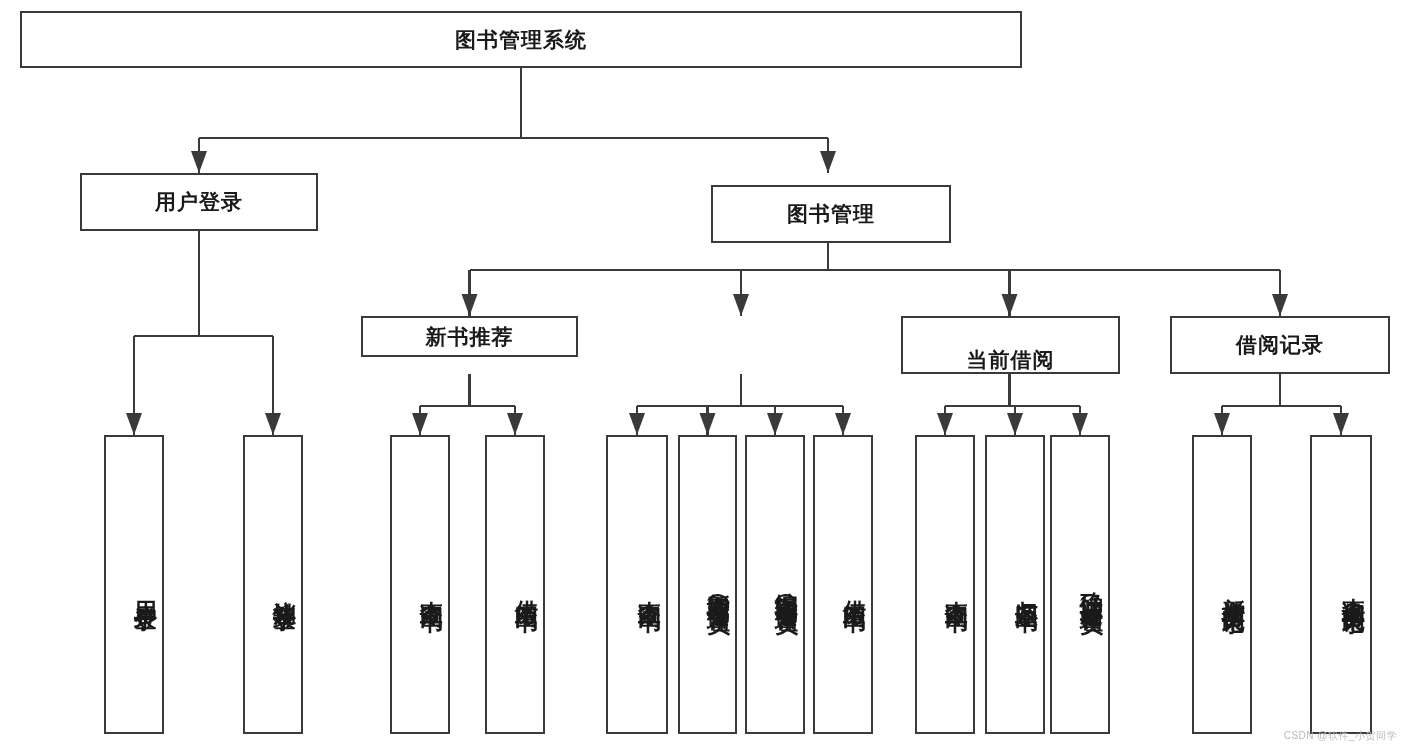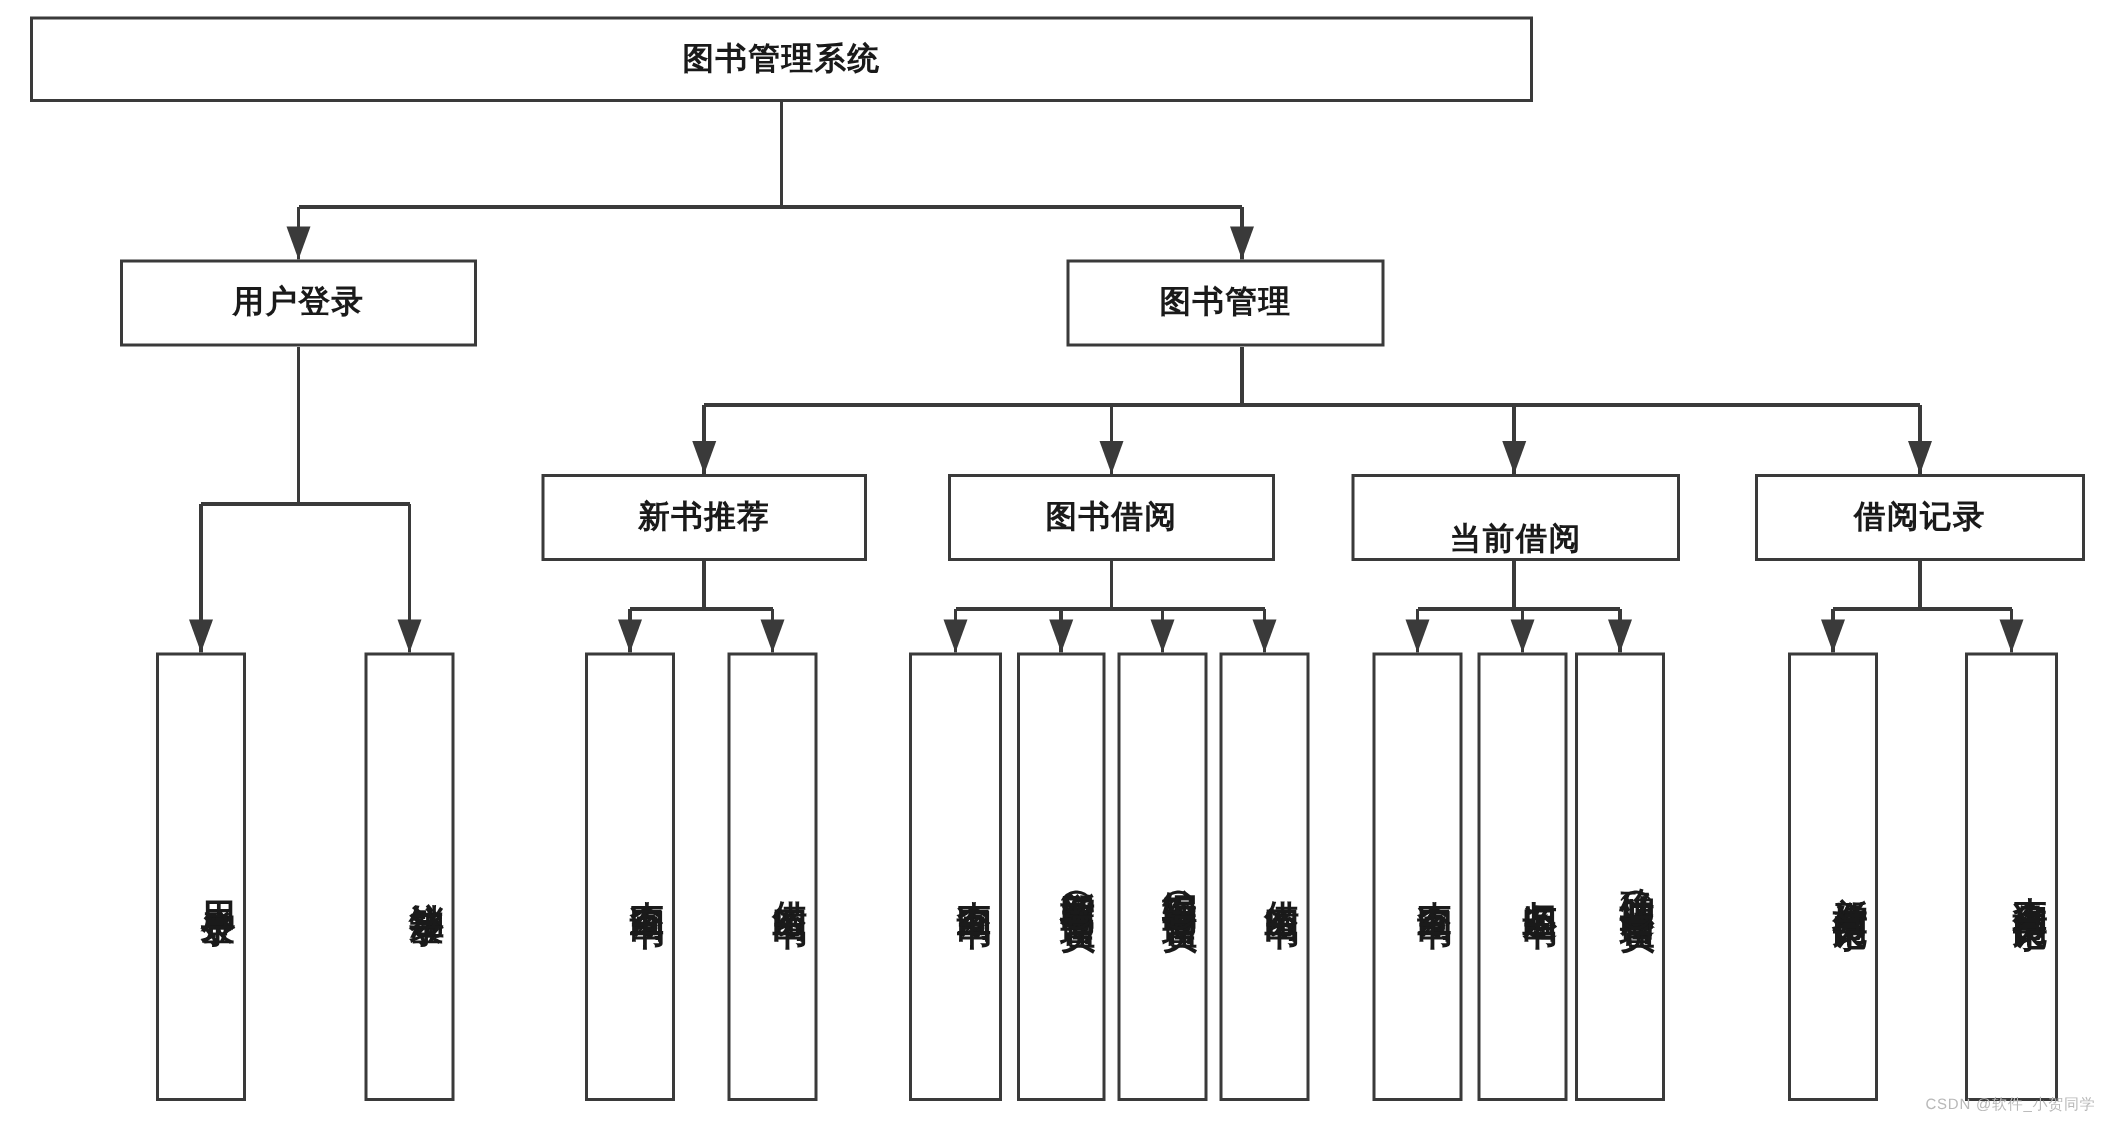--- a/index.html
+++ b/index.html
@@ -128,29 +128,26 @@
       <polygon points="1333,413 1349,413 1341,435" fill="#3a3a3a"></polygon>
     </svg>
 
   <div class="node horizontal" style="left: 20px; top: 11px; width: 1002px; height: 57px;">
     <span class="node-label">图书管理系统</span>
   </div>
 
   <div class="node horizontal" style="left: 80px; top: 173px; width: 238px; height: 58px;">
     <span class="node-label">用户登录</span>
   </div>
-  <div class="node horizontal" style="left: 711px; top: 173px; width: 212px; height: 58px; text-align: right;">
+  <div class="node horizontal" style="left: 711px; top: 185px; width: 240px; height: 58px; text-align: right;">
     <span class="node-label">图书管理</span>
   </div>
 
-  <div class="node horizontal" style="left: 361px; top: 316px; width: 217px; height: 58px;">
+  <div class="node horizontal" style="left: 361px; top: 316px; width: 217px; height: 41px;">
     <span class="node-label">新书推荐</span>
-  </div>
-  <div class="node horizontal" style="left: 632px; top: 316px; width: 218px; height: 58px;">
-    <span class="node-label">图书借阅</span>
   </div>
   <div class="node horizontal" style="left: 901px; top: 316px; width: 219px; height: 58px; align-items: flex-end;">
     <span class="node-label">当前借阅</span>
   </div>
   <div class="node horizontal" style="left: 1170px; top: 316px; width: 220px; height: 58px;">
     <span class="node-label">借阅记录</span>
   </div>
 
   <div class="node vertical" style="left: 104px; top: 435px; width: 60px; height: 299px;">
     <span class="node-label">用户登录</span>

